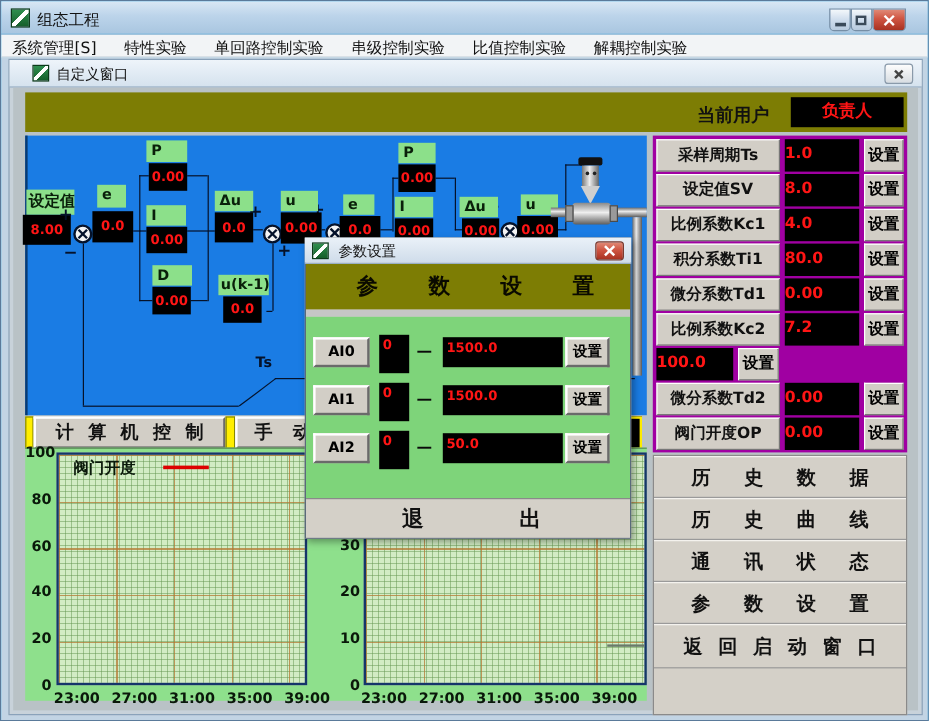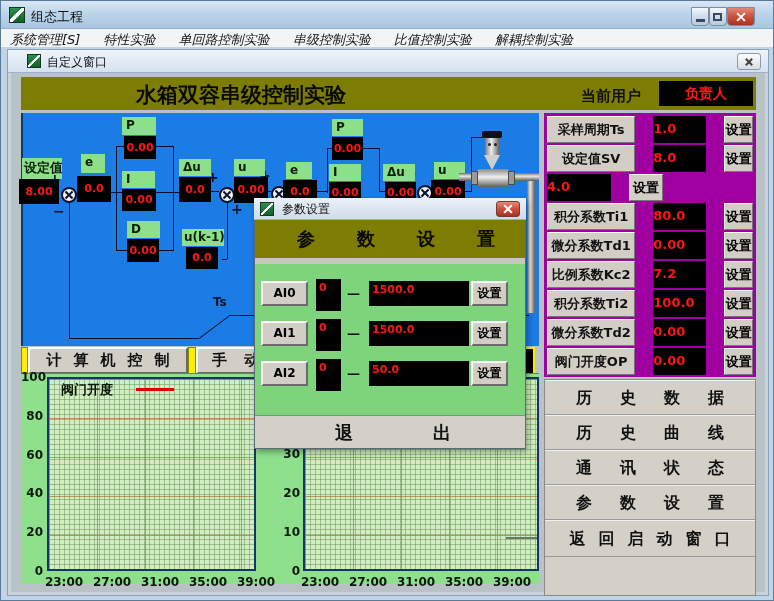--- a/index.html
+++ b/index.html
@@ -13,21 +13,21 @@
   .wtitle{left:30px;top:7px;font-size:13px;color:#111;}
   .capbtn{top:6px;height:19px;border:1px solid #768ea6;border-radius:0 0 4px 4px;
     background:linear-gradient(#f4f8fb,#cfdded 50%,#b7cade);}
   .capbtn.close{background:linear-gradient(#e08a77,#cf5542 45%,#a93222);}
   .glyph-min{position:absolute;left:50%;top:11px;width:9px;height:3px;margin-left:-4px;background:#3a4a5a;}
   .glyph-max{position:absolute;left:50%;top:5px;width:9px;height:8px;margin-left:-5px;border:2px solid #3a4a5a;background:transparent;}
   .xbar{position:absolute;left:50%;top:50%;width:11px;height:2px;background:#fff;}
   .xbar.a{transform:translate(-50%,-50%) rotate(45deg);}
   .xbar.b{transform:translate(-50%,-50%) rotate(-45deg);}
   .menubar{left:0;top:28px;width:774px;height:19px;background:#f2f4f6;border-bottom:1px solid #c8d2dc;}
-  .menubar span{display:inline-block;padding:2px 9px 0 9px;font-size:13px;color:#111;font-style:italic;}
+  .menubar span{display:inline-block;padding:2px 9px 0 9px;font-size:13px;color:#111;}
   .mdi{left:0;top:47px;width:774px;height:554px;background:#c2d4e4;}
   
   .iwin{left:6px;top:48px;width:762px;height:547px;background:#c8d2da;border:1px solid #8aa2ba;}
   .ititle{left:7px;top:49px;width:760px;height:23px;
      background:linear-gradient(#eef4fa,#d5e2ee);border-bottom:1px solid #9cb4ca;}
   .ititle-text{left:46px;top:53px;font-size:12px;color:#111;}
   .smbtn{left:736px;top:52px;width:24px;height:17px;border:1px solid #8a9aaa;border-radius:3px;
      background:linear-gradient(#fdfdfd,#d8dde2);}
   .smbtn .xbar{background:#444;width:9px;}
   .icontent{left:10px;top:72px;width:754px;height:519px;background:#b9c2c6;}
@@ -47,21 +47,21 @@
   .line{background:#05122a;}
   .sum{width:16px;height:16px;border-radius:50%;background:#f4f4f4;border:2px solid #05122a;}
   .sum i{position:absolute;left:50%;top:50%;width:10px;height:2px;background:#05122a;}
   .sum i.a{transform:translate(-50%,-50%) rotate(45deg);}
   .sum i.b{transform:translate(-50%,-50%) rotate(-45deg);}
   .sign{font-size:14px;font-weight:bold;color:#05122a;line-height:12px;}
   .pipe{background:linear-gradient(#6e6e6e,#e8e8e8 40%,#5a5a5a);}
   .pipev{background:linear-gradient(90deg,#6e6e6e,#e8e8e8 40%,#5a5a5a);}
   
   .ppanel{left:543px;top:112px;width:212px;height:264px;background:#a000a2;padding:3px;}
-  .prow{position:relative;height:27px;margin-bottom:2px;display:flex;gap:18px;}
+  .prow{position:relative;height:27px;margin-bottom:2px;display:flex;gap:4px;}
   .plabel{width:106px;background:#d2cec6;border:1px solid;border-color:#fff #777 #777 #fff;
      font-size:13px;font-weight:bold;color:#111;text-align:center;line-height:25px;white-space:nowrap;overflow:hidden;}
   .pvalue{width:64px;background:#000;color:#ff1515;font-size:13px;font-weight:bold;text-align:left;line-height:26px;}
   .pset{width:34px;background:#d2cec6;border:1px solid;border-color:#fff #777 #777 #fff;
      font-size:13px;font-weight:bold;text-align:center;line-height:25px;}
   
   .nav{left:543px;top:378px;width:212px;height:217px;background:#d4d0c8;border:1px solid #8a8a8a;}
   .navbtn{position:relative;height:35px;border-bottom:1px solid #9a9a9a;box-shadow:inset 0 1px 0 #f4f2ee;
      font-size:16px;font-weight:bold;color:#111;text-align:center;line-height:35px;
      letter-spacing:28px;padding-left:28px;white-space:nowrap;overflow:hidden;}
@@ -140,21 +140,20 @@
   <div class="abs ititle"></div>
   <div class="abs appicon" style="left:26px;top:53px;width:14px;height:14px;"></div>
   <div class="abs ititle-text">自定义窗口</div>
   <div class="abs smbtn">
       <i class="xbar a"></i>
       <i class="xbar b"></i>
     </div>
   <div class="abs icontent"></div>
 
   <div class="abs oheader"></div>
-  <div class="abs htitle">水箱双容串级控制实验</div>
   <div class="abs hulabel">当前用户</div>
   <div class="abs hubox">负责人</div>
 
   <div class="abs blue"></div>
 
   <div class="abs line" style="left:110px;top:191px;width:6px;height:1px;"></div>
   <div class="abs line" style="left:115px;top:145px;width:1px;height:105px;"></div>
   <div class="abs line" style="left:115px;top:145px;width:8px;height:1px;"></div>
   <div class="abs line" style="left:115px;top:249px;width:11px;height:1px;"></div>
   <div class="abs line" style="left:115px;top:191px;width:6px;height:1px;"></div>
@@ -255,40 +254,40 @@
         <div class="plabel">采样周期Ts</div>
         <div class="pvalue">1.0</div>
         <div class="pset">设置</div>
       </div>
     <div class="prow">
         <div class="plabel">设定值SV</div>
         <div class="pvalue">8.0</div>
         <div class="pset">设置</div>
       </div>
     <div class="prow">
+        <div class="plabel">比例系数Kc1</div>
         <div class="pvalue">4.0</div>
         <div class="pset">设置</div>
       </div>
     <div class="prow">
         <div class="plabel">积分系数Ti1</div>
         <div class="pvalue">80.0</div>
         <div class="pset">设置</div>
       </div>
     <div class="prow">
         <div class="plabel">微分系数Td1</div>
         <div class="pvalue">0.00</div>
         <div class="pset">设置</div>
       </div>
     <div class="prow">
         <div class="plabel">比例系数Kc2</div>
         <div class="pvalue">7.2</div>
         <div class="pset">设置</div>
       </div>
     <div class="prow">
-        <div class="plabel">积分系数Ti2</div>
         <div class="pvalue">100.0</div>
         <div class="pset">设置</div>
       </div>
     <div class="prow">
         <div class="plabel">微分系数Td2</div>
         <div class="pvalue">0.00</div>
         <div class="pset">设置</div>
       </div>
     <div class="prow">
         <div class="plabel">阀门开度OP</div>

